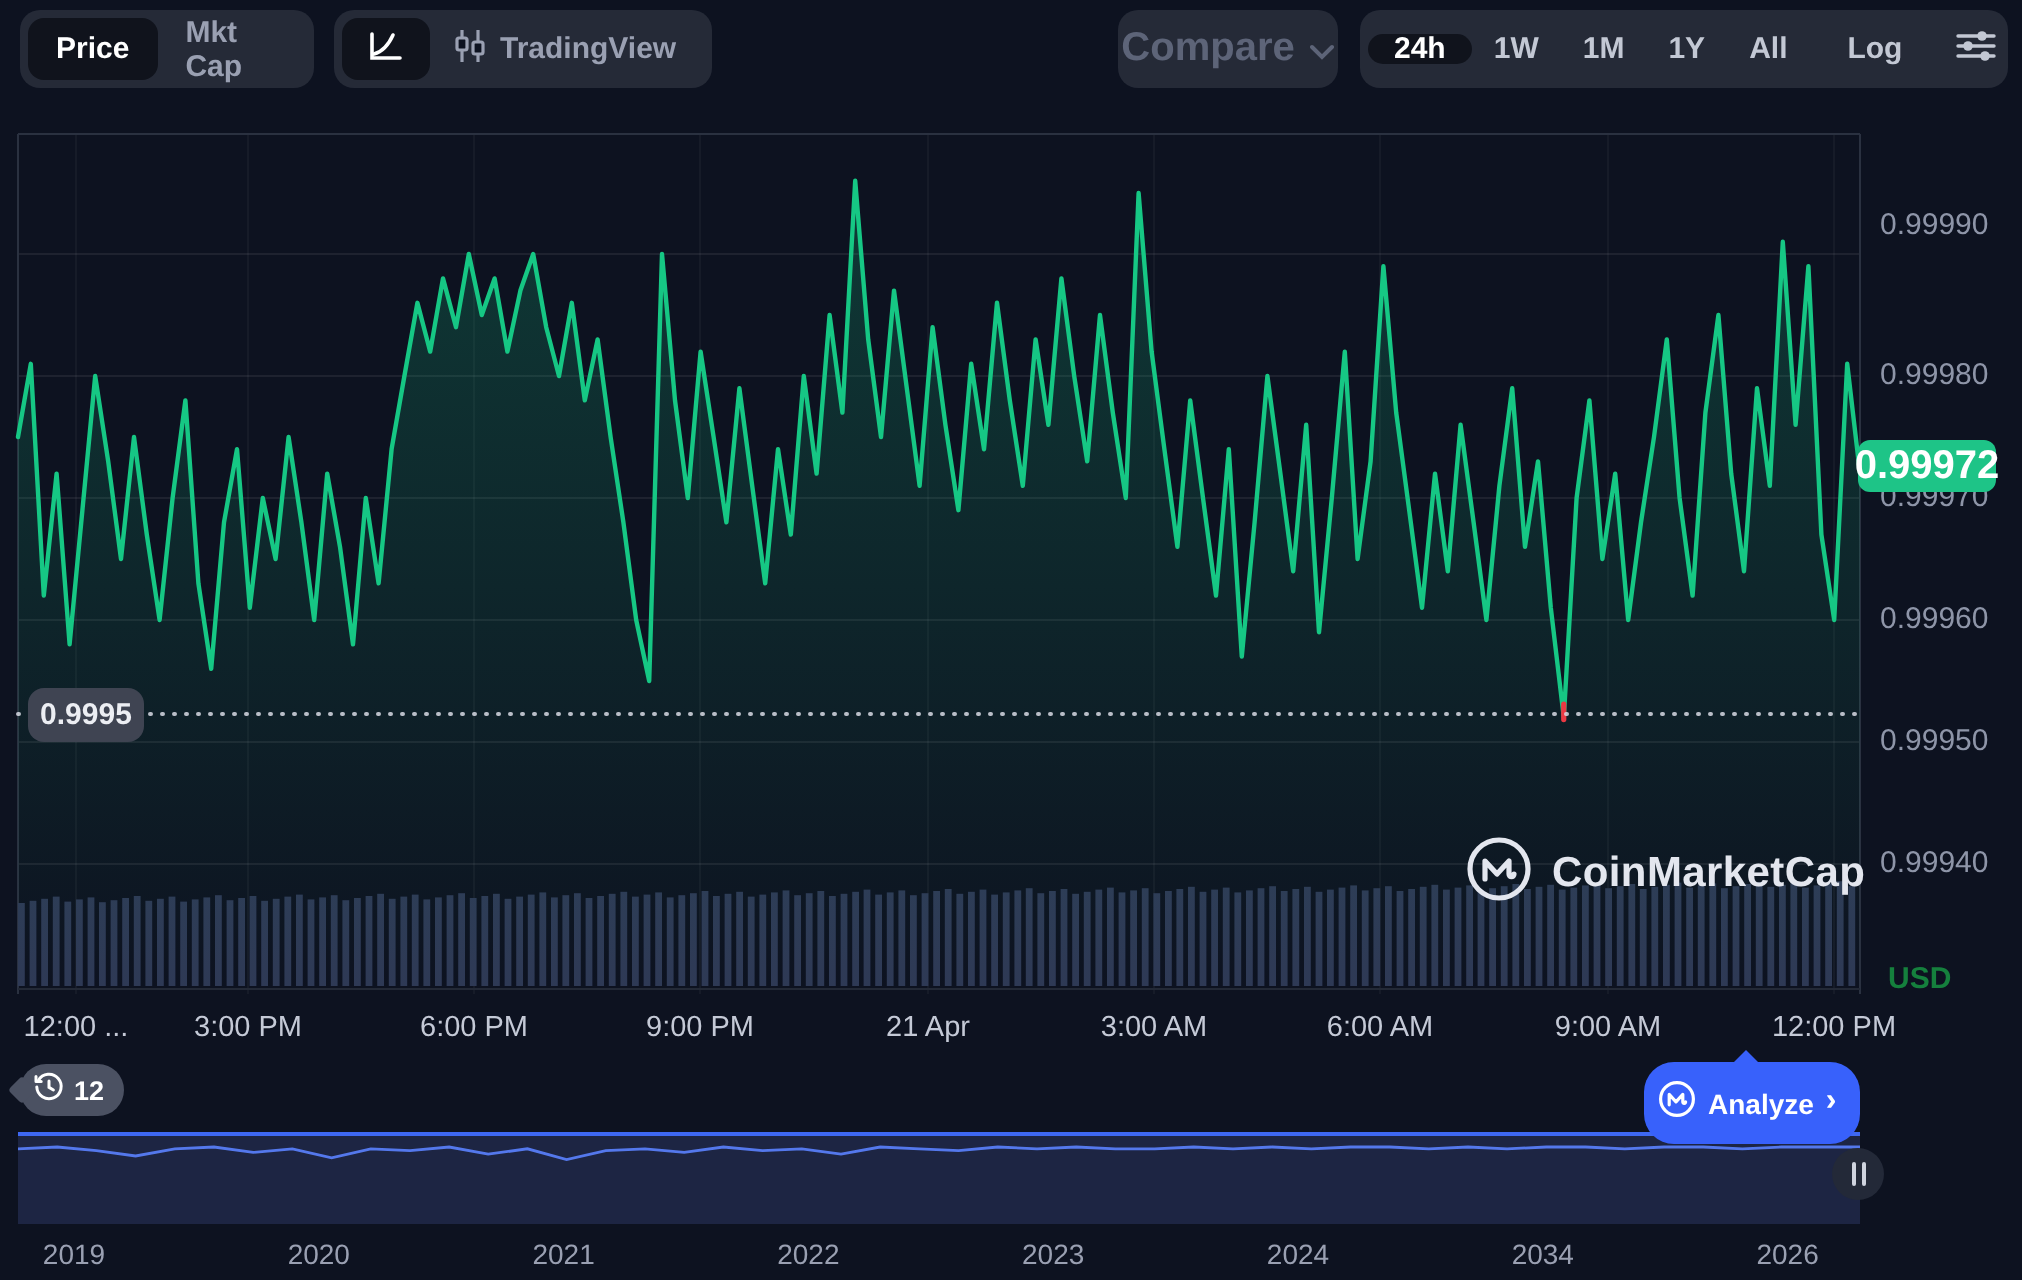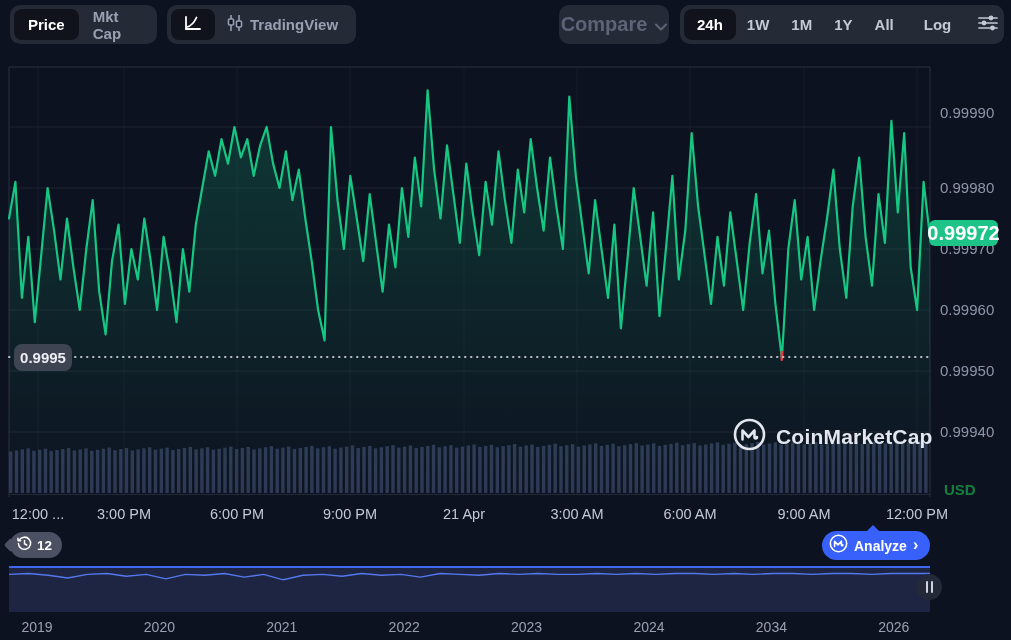--- a/index.html
+++ b/index.html
@@ -8,21 +8,21 @@
   
   .pill{position:absolute;top:5px;height:39px;background:#252a37;border-radius:10px;
         display:flex;align-items:center;padding:0 4px;box-sizing:border-box;}
   .seg{height:31px;display:flex;align-items:center;justify-content:center;border-radius:8px;
        padding:0 14px;font-size:15px;font-weight:700;color:#9aa0b2;cursor:pointer;}
   .seg.active{background:#10131c;color:#ffffff;}
   .seg.iconseg{padding:0 12px;}
   .ghost-label{font-size:15px;font-weight:700;color:#9aa0b2;display:flex;align-items:center;gap:7px;padding:0 12px;cursor:pointer;}
   .compare{left:559px;width:110px;justify-content:center;gap:8px;font-size:20px;font-weight:700;color:#5d6478;cursor:pointer;}
   .rangegrp{left:680px;width:324px;justify-content:flex-start;}
-  .range-btn{height:31px;border-radius:8px;padding:0 11px;display:flex;align-items:center;
+  .range-btn{height:15px;border-radius:8px;padding:0 11px;display:flex;align-items:center;
              font-size:15px;font-weight:700;color:#c3c8d4;cursor:pointer;}
   .range-btn.active{background:#10131c;color:#fff;padding:0 13px;}
   .vdiv{width:1px;height:18px;background:#3f4456;margin:0 4px;}
   
   .y-label{position:absolute;left:940px;font-size:15px;color:#8e95a8;}
   .usd-label{position:absolute;left:944px;top:481px;font-size:15px;font-weight:700;color:#15803d;}
   .x-label{position:absolute;top:506px;font-size:14.5px;color:#c4c9d6;transform:translateX(-50%);white-space:nowrap;}
   .year-label{position:absolute;top:619px;font-size:14px;color:#9aa0b2;transform:translateX(-50%);}
   .price-badge{position:absolute;left:929px;top:220px;width:69px;height:26px;background:#1ec487;
                border-radius:6px;display:flex;align-items:center;justify-content:center;
@@ -32,21 +32,21 @@
                font-size:15px;font-weight:700;color:#eceef3;z-index:5;}
   
   .watermark{position:absolute;left:733px;top:418px;display:flex;align-items:center;gap:10px;z-index:4;}
   .watermark .wm-text{font-size:21px;font-weight:700;color:#e3e6ee;letter-spacing:.2px;}
   
   .history-badge{position:absolute;left:10px;top:532px;height:26px;background:#4b5162;border-radius:13px;
                  display:flex;align-items:center;gap:5px;padding:0 10px 0 7px;z-index:6;cursor:pointer;}
   .history-badge::before{content:"";position:absolute;left:-4px;top:8px;width:10px;height:10px;
                  background:#4b5162;transform:rotate(45deg);border-radius:2px;}
   .history-badge span{font-size:13.5px;font-weight:700;color:#fff;}
-  .analyze-btn{position:absolute;left:822px;top:531px;height:29px;background:#3861fb;border-radius:15px;
+  .analyze-btn{position:absolute;left:822px;top:531px;height:41px;background:#3861fb;border-radius:15px;
                display:flex;align-items:center;gap:6px;padding:0 12px 0 7px;z-index:6;cursor:pointer;}
   .analyze-btn .an-label{font-size:14px;font-weight:700;color:#fff;}
   .analyze-btn .an-chev{font-size:16px;font-weight:700;color:#fff;margin-top:-2px;}
   .analyze-arrow{position:absolute;left:866px;top:525px;width:0;height:0;z-index:6;
                  border-left:7px solid transparent;border-right:7px solid transparent;
                  border-bottom:7px solid #3861fb;}
   .nav-handle{position:absolute;left:916px;top:574px;width:26px;height:26px;border-radius:50%;
               background:#232938;display:flex;align-items:center;justify-content:center;gap:3px;z-index:6;cursor:ew-resize;}
   .nav-handle i{display:block;width:2px;height:12px;background:#cfd4df;border-radius:1px;}
   svg.layer{position:absolute;left:0;top:0;z-index:1;}

